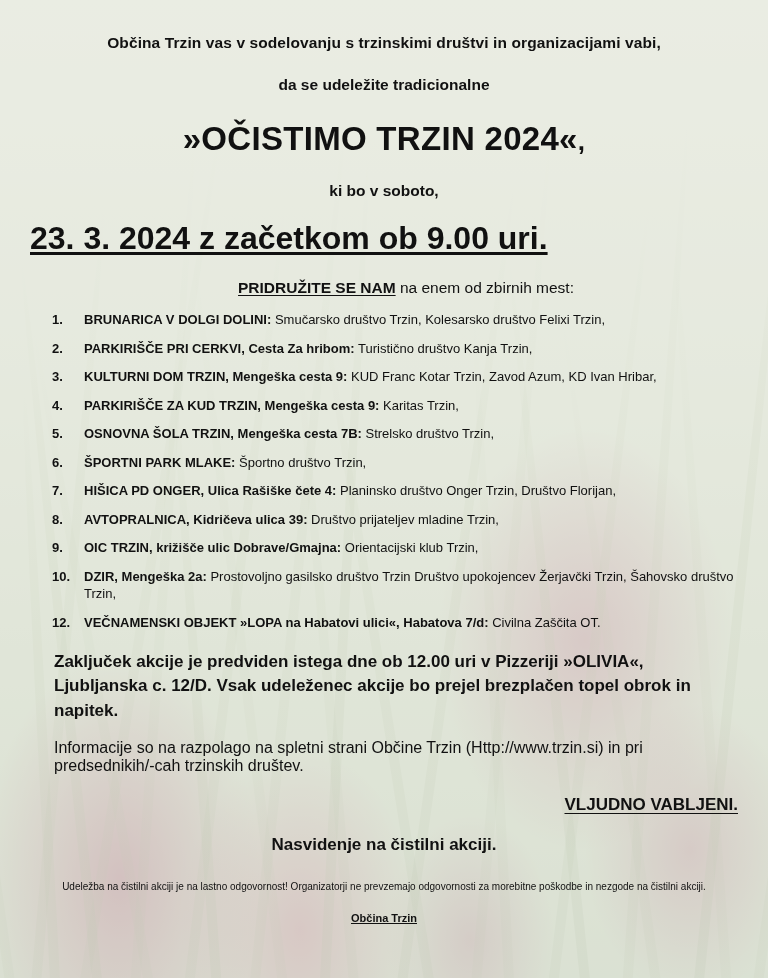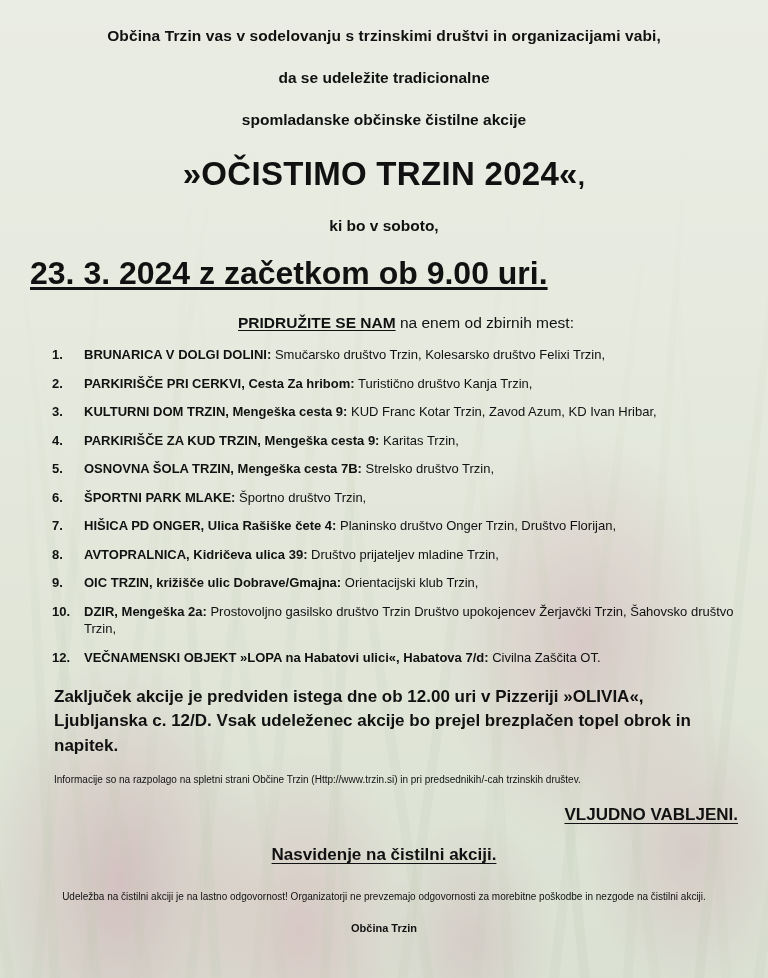--- a/index.html
+++ b/index.html
@@ -44,21 +44,21 @@
     transform-origin: bottom center;
   }
 
   
   .sheet {
     position: relative;
     z-index: 2;
     width: 768px;
     height: 978px;
     box-sizing: border-box;
-    padding: 17px 30px 8px 30px;
+    padding: 24px 30px 8px 30px;
   }
 
   .intro1 {
     font-size: 15.5px;
     font-weight: bold;
     text-align: center;
     margin: 10px 0 0 0;
     letter-spacing: 0.1px;
   }
   .intro2 {
@@ -139,50 +139,50 @@
     margin: 16px 0 0 0;
   }
   .closing {
     font-size: 17px;
     font-weight: bold;
     text-align: left;
     margin: 18px 38px 0 24px;
     line-height: 1.45;
   }
   .info {
-    font-size: 10px;
+    font-size: 16px;
     text-align: left;
     margin: 16px 22px 0 24px;
   }
   .vabljeni {
     font-size: 17px;
     font-weight: bold;
     text-align: right;
     margin: 20px 0 0 0;
     text-decoration: underline;
     text-underline-offset: 3px;
   }
   .nasvidenje {
     font-size: 17px;
     font-weight: bold;
     text-align: center;
     margin: 20px 0 0 0;
-    text-decoration: underline;
     text-underline-offset: 3px;
   }
   .disclaimer {
     font-size: 10px;
     text-align: center;
     margin: 26px 0 0 0;
   }
   .signature {
     font-size: 11px;
     font-weight: bold;
     text-align: center;
     margin: 20px 0 0 0;
+    text-decoration: underline;
   }
 </style>
 </head>
 <body>
 
 <div class="bg"></div>
 <div class="bg-veil"></div>
 <div id="blades">
     <div class="blade" style="left: 10px; height: 700px; transform: rotate(-8deg); opacity: 0.3;"></div>
     <div class="blade" style="left: 28px; height: 820px; transform: rotate(5deg); opacity: 0.36;"></div>
@@ -207,21 +207,20 @@
     <div class="blade" style="left: 656px; height: 700px; transform: rotate(-8deg); opacity: 0.3;"></div>
     <div class="blade" style="left: 690px; height: 860px; transform: rotate(6deg); opacity: 0.46;"></div>
     <div class="blade" style="left: 724px; height: 780px; transform: rotate(-4deg); opacity: 0.26;"></div>
     <div class="blade" style="left: 748px; height: 900px; transform: rotate(8deg); opacity: 0.32;"></div>
   </div>
 
 <div class="sheet">
 
   <p class="intro1">Občina Trzin vas v sodelovanju s trzinskimi društvi in organizacijami vabi,</p>
   <p class="intro2">da se udeležite tradicionalne</p>
-  <p class="intro3">spomladanske občinske čistilne akcije</p>
 
   <h1 class="bigtitle">
     <span>»OČISTIMO TRZIN 2024«</span><span class="tail">,</span>
   </h1>
 
   <p class="subline">ki bo v soboto,</p>
 
   <h2 class="datetitle">23. 3. 2024 z začetkom ob 9.00 uri.</h2>
 
   <p class="joinus">

